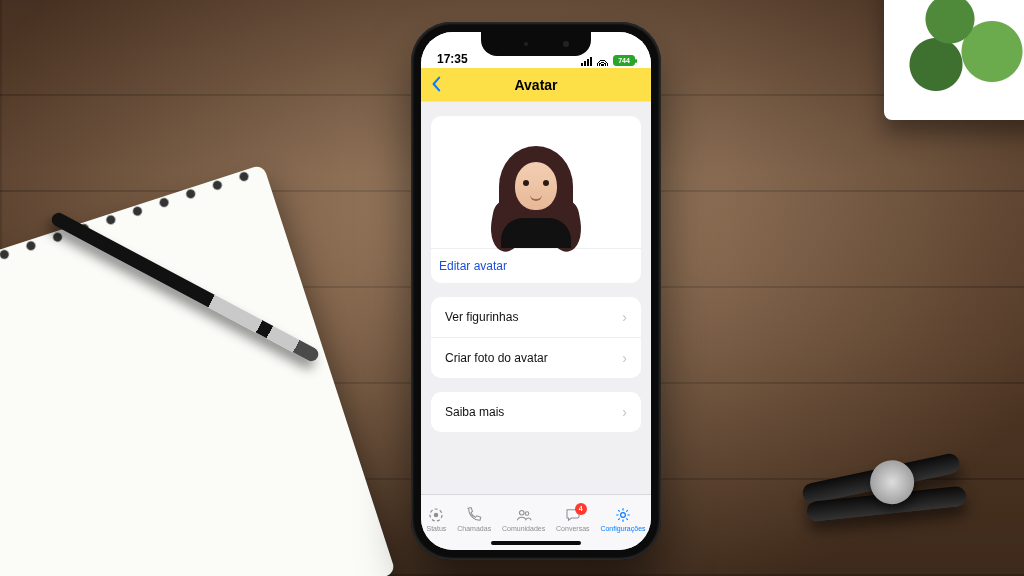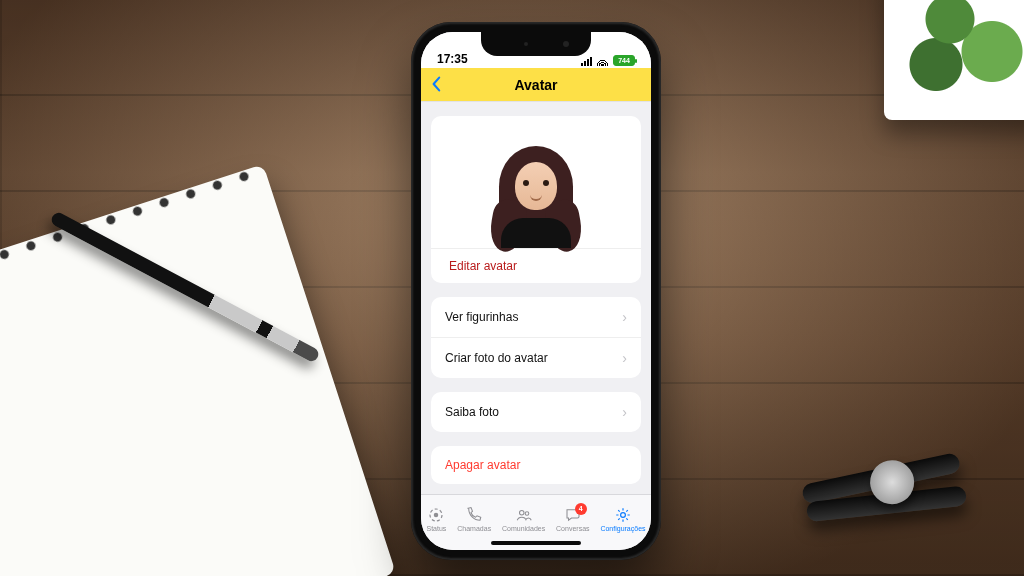--- a/index.html
+++ b/index.html
@@ -133,21 +133,21 @@
   .memoji .hair::before,.memoji .hair::after{content:"";position:absolute;bottom:-4px;width:34px;height:52px;
     background:#3d2020;border-radius:20px 20px 26px 26px/24px 24px 44px 44px;}
   .memoji .hair::before{left:-8px;transform:rotate(10deg);}
   .memoji .hair::after{right:-8px;transform:rotate(-10deg);}
   .memoji .face{position:absolute;top:22px;left:22px;width:42px;height:48px;
     background:linear-gradient(#f4cfb4,#e6b896);border-radius:50% 50% 46% 46%;}
   .memoji .face::before{content:"";position:absolute;top:18px;left:8px;width:6px;height:6px;border-radius:50%;background:#2b1a12;box-shadow:20px 0 #2b1a12;}
   .memoji .face::after{content:"";position:absolute;top:32px;left:15px;width:12px;height:5px;border-bottom:2px solid #a06a4a;border-radius:0 0 10px 10px;}
   .memoji .body{position:absolute;bottom:0;left:8px;right:8px;height:30px;background:#111;border-radius:22px 22px 0 0;}
 
-  .link-row{padding:10px 18px;font-size:12px;color:#b91c1c;border-top:0.5px solid #eee;}
+  .link-row{padding:10px 8px;font-size:12px;color:#1d4ed8;border-top:0.5px solid #eee;}
   .row{padding:12px 14px;font-size:12px;color:#111;display:flex;align-items:center;justify-content:space-between;border-top:0.5px solid #eee;}
   .row:first-child{border-top:none;}
   .chev{color:#c4c4c8;font-size:14px;}
   .danger{color:#ff3b30;}
 
   
   .tabbar{
     height:56px;background:rgba(248,248,250,0.96);
     border-top:0.5px solid #d8d8dc;
     display:flex;align-items:center;justify-content:space-around;
@@ -224,30 +224,25 @@
           <span class="chev">›</span>
         </div>
         <div class="row">
           <span>Criar foto do avatar</span>
           <span class="chev">›</span>
         </div>
       </div>
 
       <div class="card">
         <div class="row">
-          <span>Saiba foto</span>
+          <span>Saiba mais</span>
           <span class="chev">›</span>
         </div>
       </div>
 
-      <div class="card">
-        <div class="row">
-          <span class="danger">Apagar avatar</span>
-        </div>
-      </div>
 
     </div>
 
     <div class="tabbar">
       <div class="tab">
         <div class="ico">
           <svg viewBox="0 0 24 24">
               <circle cx="12" cy="12" r="8" stroke="#8e8e93" stroke-width="1.6" fill="none" stroke-dasharray="4 3"></circle>
               <circle cx="12" cy="12" r="3" fill="#8e8e93"></circle>
             </svg>

